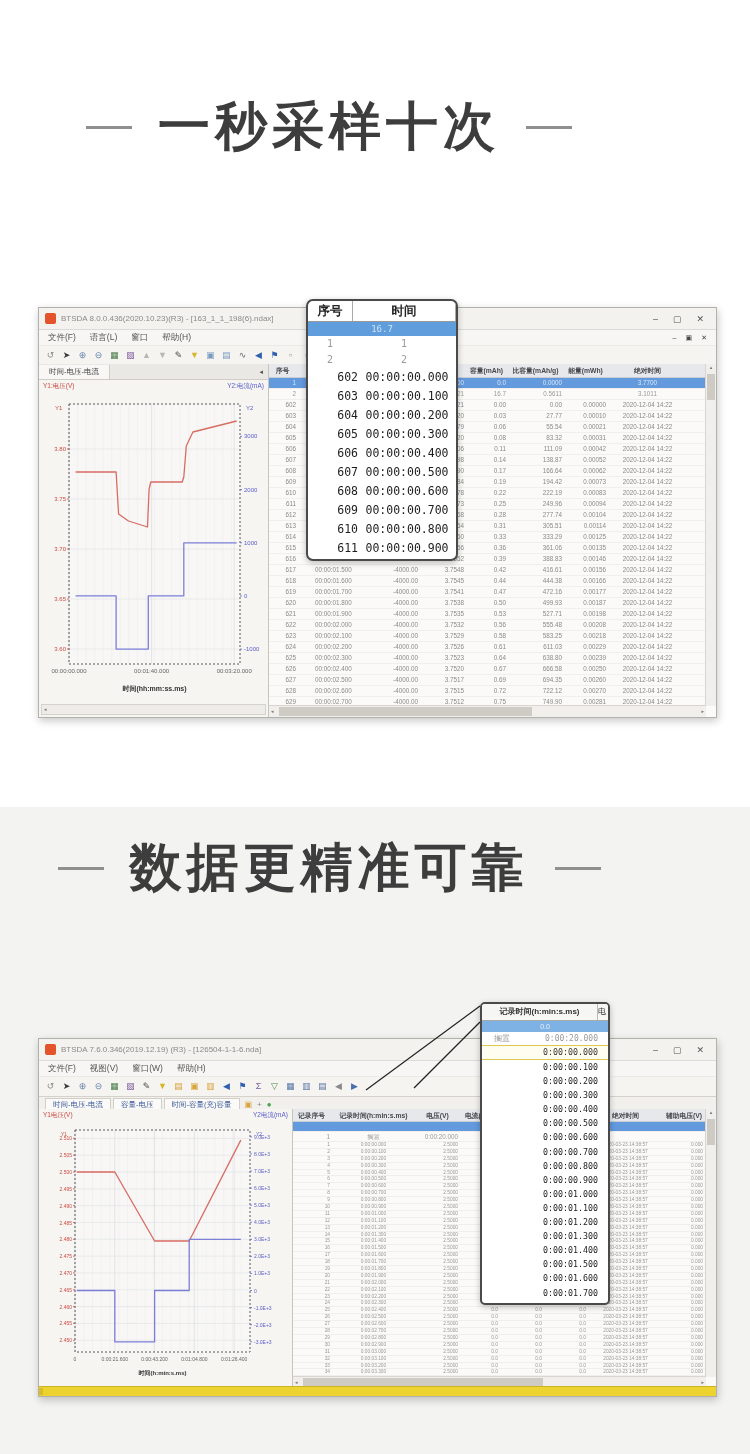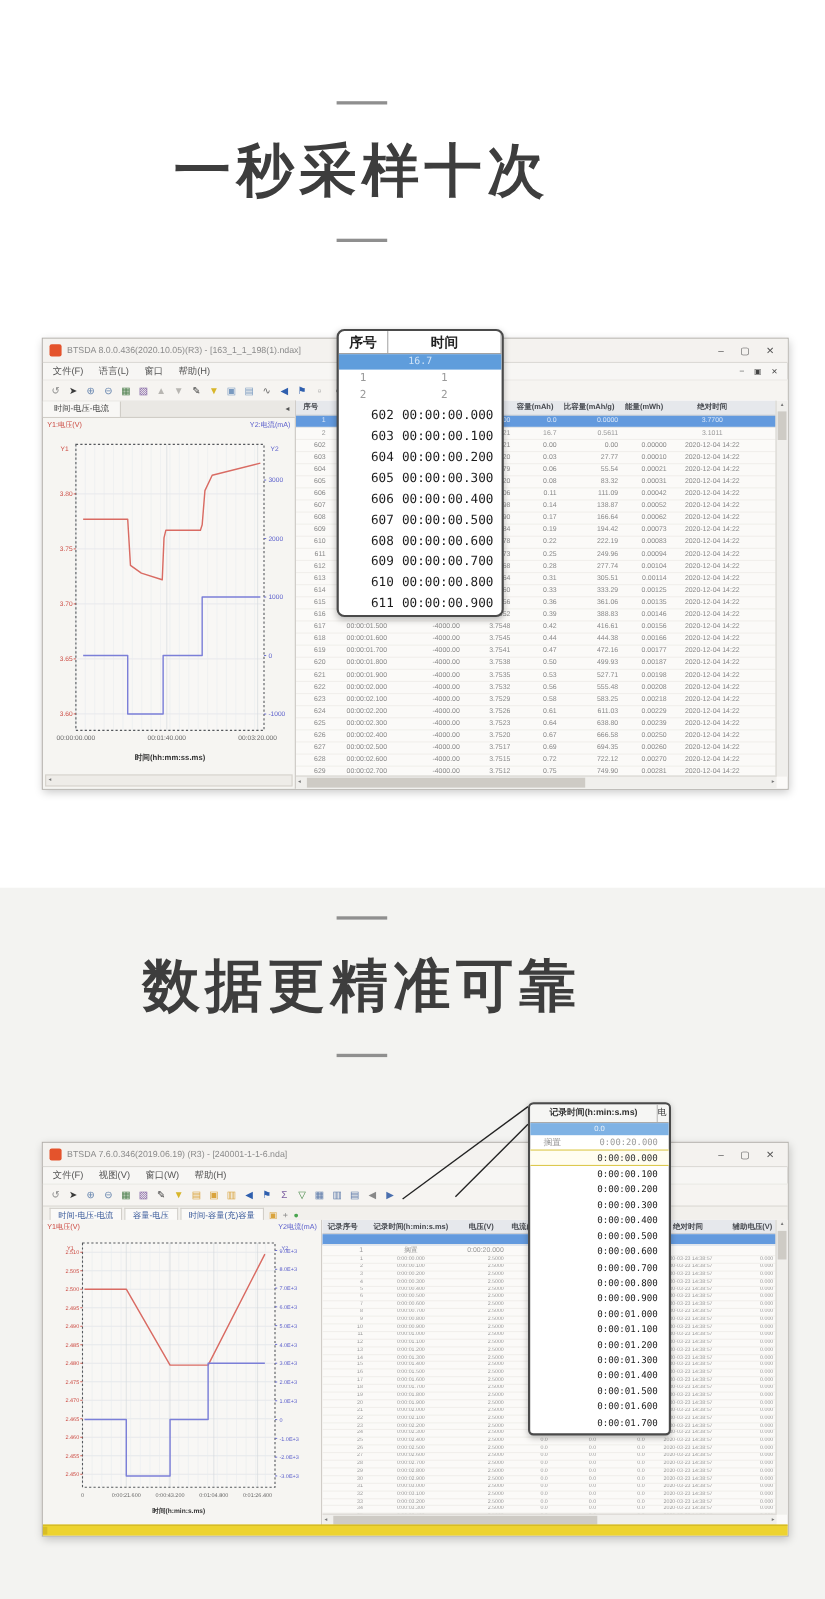--- a/index.html
+++ b/index.html
@@ -1,21 +1,21 @@
 <!DOCTYPE html>
 <html><head>
 <meta charset="utf-8">
 <style>
 html,body{margin:0;padding:0;}
 .page{position:relative;width:750px;height:1454px;background:#ffffff;overflow:hidden;
   font-family:"Liberation Sans",sans-serif;color:#444;}
 .sec2-bg{position:absolute;left:0;top:807px;width:750px;height:647px;background:#f3f3f1;}
 
 
-.sec-title{position:absolute;left:0;width:658px;display:flex;align-items:center;justify-content:center;gap:26px;flex-direction:column;}
+.sec-title{position:absolute;left:0;width:658px;display:flex;align-items:center;justify-content:center;gap:26px;}
 .sec-title .t{font-size:52px;font-weight:900;color:#3d3d3d;letter-spacing:5px;}
 .dash{width:46px;height:3px;background:#8f8f8f;}
 .sec-sub{position:absolute;left:0;width:750px;text-align:center;font-size:27px;color:#5f5f5f;letter-spacing:1px;}
 
 
 .win{position:absolute;background:#f7f6f4;border:1px solid #b3b1ac;box-shadow:1px 3px 8px rgba(0,0,0,.22);}
 .titlebar{height:21px;background:#f4f2ef;border-bottom:1px solid #dcdad6;display:flex;align-items:center;padding:0 6px;gap:5px;}
 .app-icon{width:11px;height:11px;background:#e4532c;border-radius:2px;flex:0 0 auto;}
 .win-title{font-size:8px;color:#8a8a8a;flex:1;white-space:nowrap;overflow:hidden;}
 .win-controls{display:flex;gap:15px;color:#555;font-size:9px;padding-right:6px;}
@@ -88,21 +88,21 @@
 
   <div class="sec-title" style="top:92px;">
     <div class="dash"></div>
     <div class="t">一秒采样十次</div>
     <div class="dash"></div>
   </div>
 
   <div class="win" style="left:38px;top:307px;width:677px;height:409px;">
     <div class="titlebar">
       <div class="app-icon"></div>
-      <div class="win-title">BTSDA 8.0.0.436(2020.10.05)(R3) - [163_1_1_198(1).ndax]</div>
+      <div class="win-title">BTSDA 8.0.0.436(2020.10.23)(R3) - [163_1_1_198(6).ndax]</div>
       <div class="win-controls">
         <span>–</span>
         <span>▢</span>
         <span>✕</span>
       </div>
     </div>
     <div class="menubar" id="menu1">
         <span>文件(F)</span>
         <span>语言(L)</span>
         <span>窗口</span>
@@ -596,21 +596,21 @@
   </div>
 
   <svg class="callout" style="left:358px;top:1000px;" width="128" height="95">
     <line x1="8" y1="90" x2="122" y2="6" stroke="#222" stroke-width="1.2"></line>
     <line x1="56" y1="88" x2="122" y2="22" stroke="#222" stroke-width="1.2"></line>
   </svg>
 
   <div class="win" style="left:38px;top:1038px;width:677px;height:357px;">
     <div class="titlebar">
       <div class="app-icon"></div>
-      <div class="win-title">BTSDA 7.6.0.346(2019.06.19) (R3) - [240001-1-1-6.nda]</div>
+      <div class="win-title">BTSDA 7.6.0.346(2019.12.19) (R3) - [126504-1-1-6.nda]</div>
       <div class="win-controls">
         <span>–</span>
         <span>▢</span>
         <span>✕</span>
       </div>
     </div>
     <div class="menubar" id="menu2">
         <span>文件(F)</span>
         <span>视图(V)</span>
         <span>窗口(W)</span>

